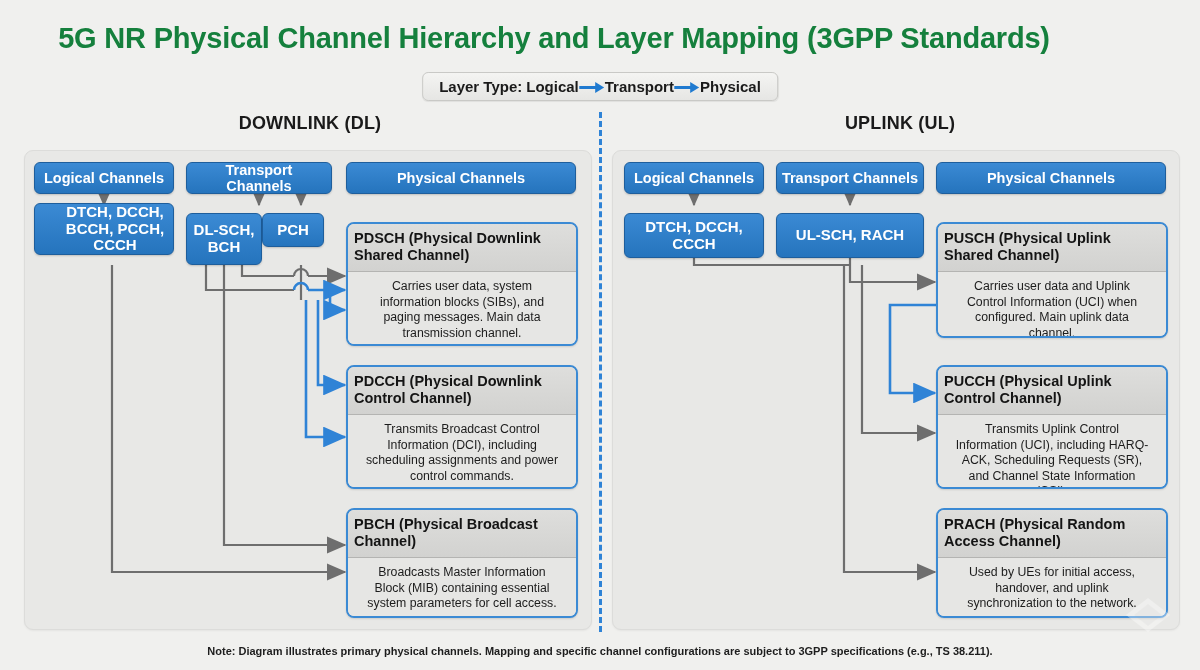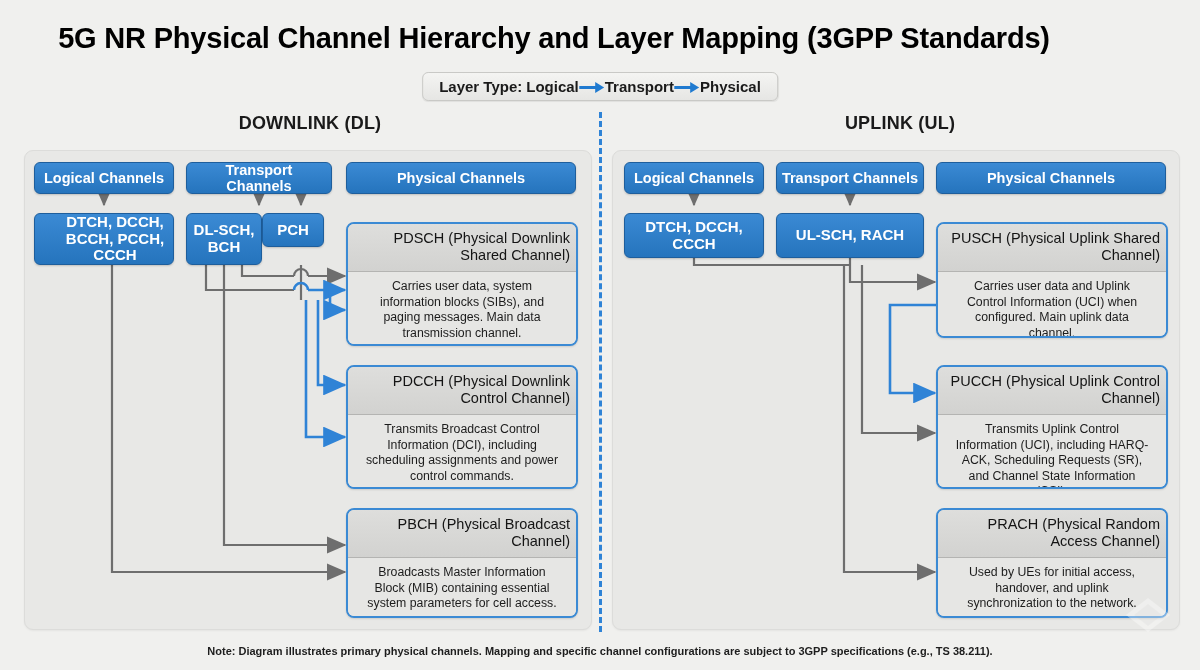--- a/index.html
+++ b/index.html
@@ -11,21 +11,21 @@
     overflow:hidden;
     position:relative;
   }
   .stage{position:absolute;inset:0;}
 
   
   #title{
     position:absolute;left:0;top:22px;width:1108px;
     text-align:center;
     font-size:29px;font-weight:bold;letter-spacing:-0.2px;
-    color:#000000;
+    color:#15803d;
   }
 
   
   #legend{
     position:absolute;left:50%;transform:translateX(-50%);
     top:72px;
     background:linear-gradient(#f4f4f2,#e6e6e4);
     border:1px solid #c9c9c6;
     border-radius:6px;
     padding:5px 16px;
@@ -89,22 +89,22 @@
     background:#e2e2e0;
     border:2px solid #3b8ad4;
     border-radius:8px;
     box-sizing:border-box;
     overflow:hidden;
     box-shadow:0 1px 2px rgba(0,0,0,.12);
   }
   .card .card-t{
     background:linear-gradient(#dededc,#d2d2d0);
     border-bottom:1px solid #b4b4b2;
-    font-size:14.5px;font-weight:normal;
-    text-align:right;
+    font-size:14.5px;font-weight:bold;
+    text-align:left;
     padding:6px 6px 7px;
     line-height:1.18;
     color:#141414;
   }
   .card .card-d{
     background:#e6e6e4;
     font-size:12.3px;
     text-align:center;
     padding:7px 15px;
     line-height:1.26;
@@ -203,21 +203,21 @@
     <path d="M862,265 V433 H935" stroke="#6e6e6e" stroke-width="2.2" fill="none" marker-end="url(#ag)"></path>
     <path d="M844,265 V572 H935" stroke="#6e6e6e" stroke-width="2.2" fill="none" marker-end="url(#ag)"></path>
 
     <path d="M948,305 H890 V393 H935" stroke="#2f83d6" stroke-width="2.6" fill="none" marker-end="url(#ab)"></path>
   </svg>
 
   <div class="bbox hdr" style="left:34px;top:162px;width:140px;height:32px;">Logical Channels</div>
   <div class="bbox hdr" style="left:186px;top:162px;width:146px;height:32px;">Transport Channels</div>
   <div class="bbox hdr" style="left:346px;top:162px;width:230px;height:32px;">Physical Channels</div>
 
-  <div class="bbox chan" style="left:34px;top:213px;width:140px;height:52px;padding-left:26px;">DTCH, DCCH, BCCH, PCCH, CCCH</div>
+  <div class="bbox chan" style="left:34px;top:203px;width:140px;height:52px;padding-left:26px;">DTCH, DCCH, BCCH, PCCH, CCCH</div>
   <div class="bbox chan" style="left:186px;top:213px;width:76px;height:52px;">DL-SCH, BCH</div>
   <div class="bbox chan" style="left:262px;top:213px;width:62px;height:34px;">PCH</div>
 
   <div class="card" style="left:346px;top:222px;width:232px;height:124px;">
     <div class="card-t">PDSCH (Physical Downlink Shared Channel)</div>
     <div class="card-d">Carries user data, system information blocks (SIBs), and paging messages. Main data transmission channel.</div>
   </div>
 
   <div class="card" style="left:346px;top:365px;width:232px;height:124px;">
     <div class="card-t">PDCCH (Physical Downlink Control Channel)</div>

